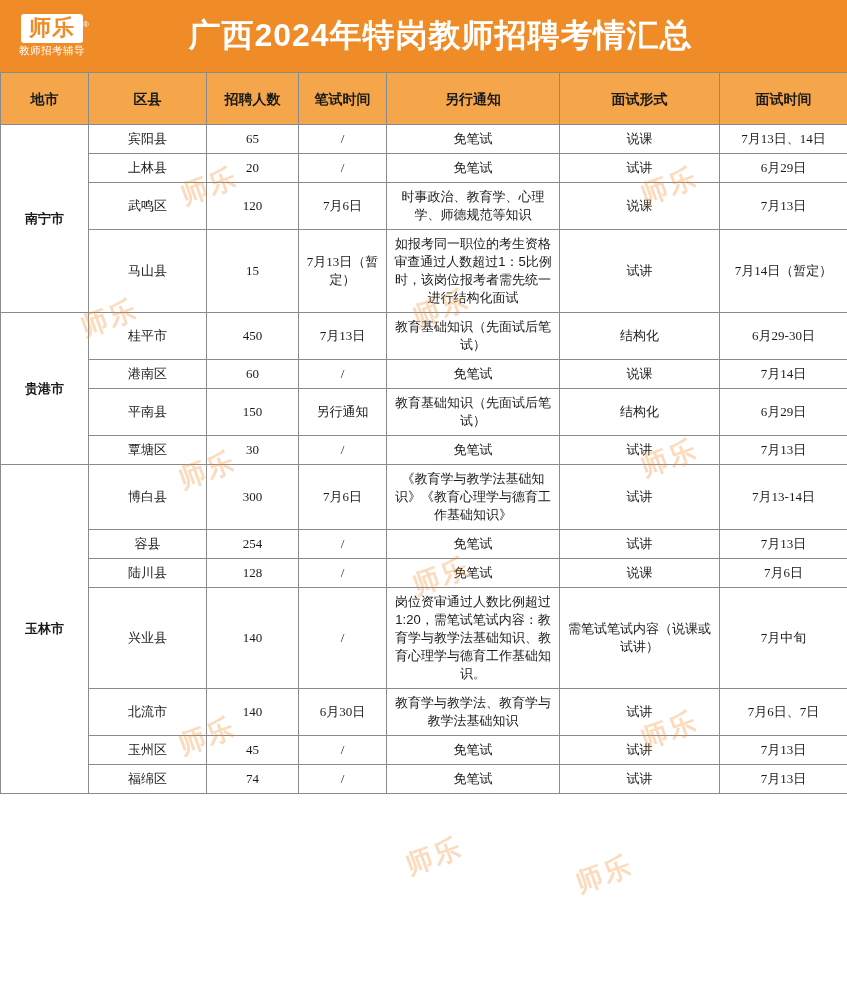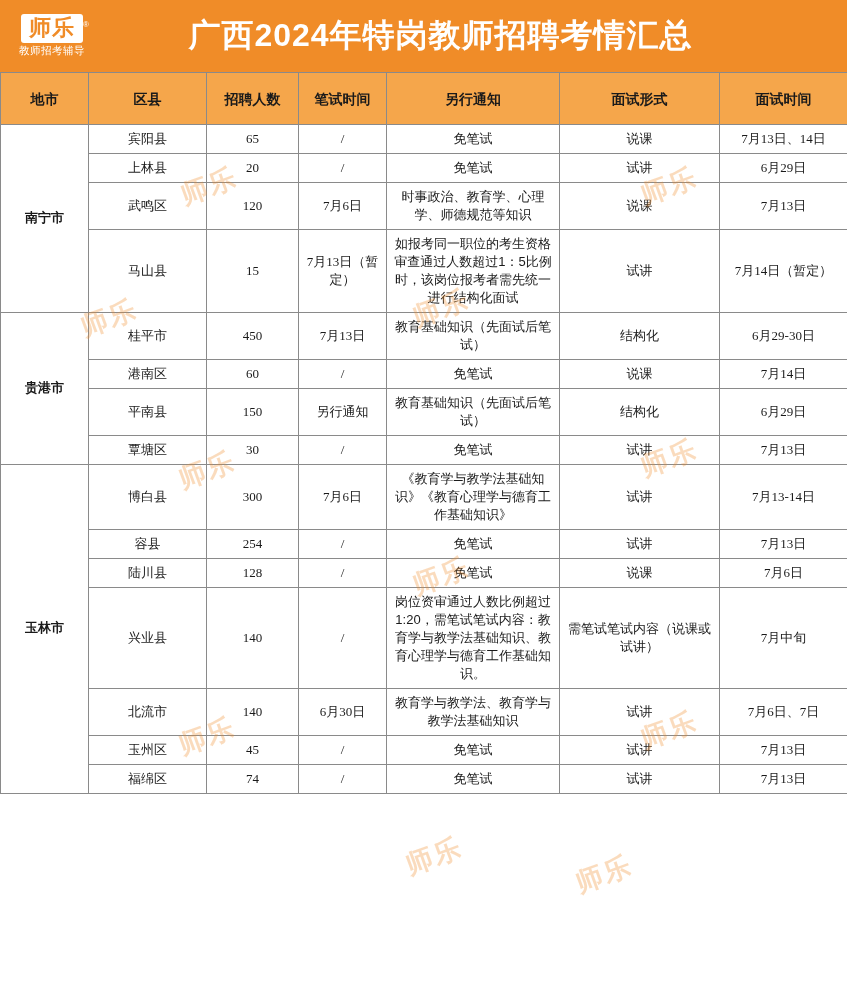--- a/index.html
+++ b/index.html
@@ -96,21 +96,20 @@
   table.sheet th {
     background: #F5A64B;
     color: #1a1a1a;
     font-weight: bold;
     height: 52px;
     font-size: 14px;
   }
   td.city {
     font-weight: bold;
     font-size: 14px;
-    font-family: Liberation Mono, monospace;
   }
   td.cnt, td.date, td.slash {
     font-size: 13px;
     font-family: Liberation Serif, serif;
   }
   .col-city   { width: 88px; }
   .col-county { width: 118px; }
   .col-num    { width: 92px; }
   .col-wtime  { width: 88px; }
   .col-wcont  { width: 173px; }

